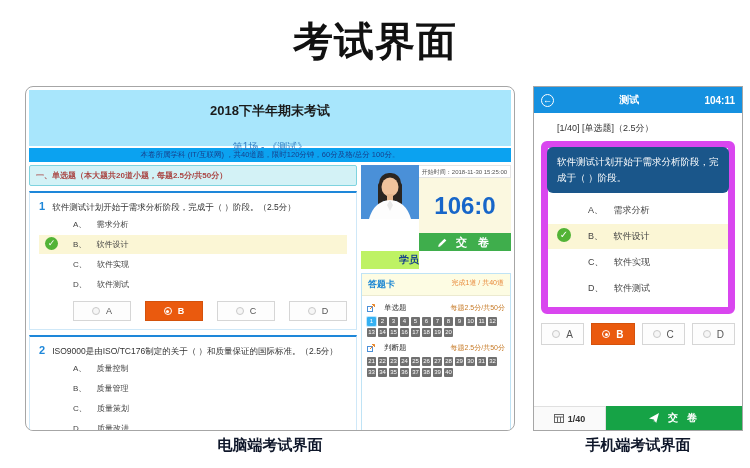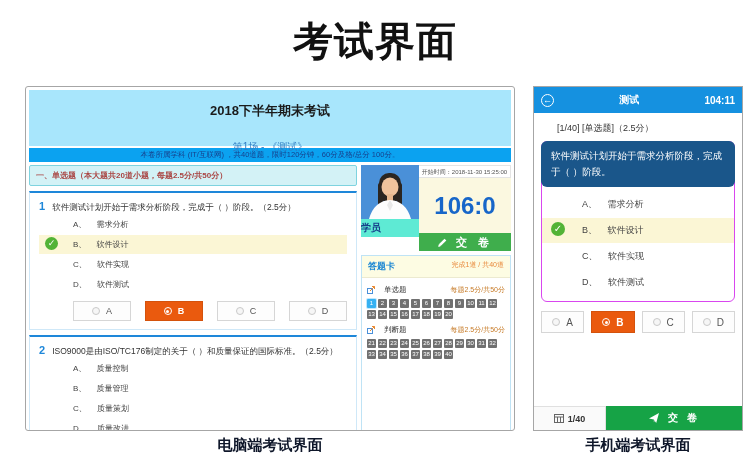--- a/index.html
+++ b/index.html
@@ -4,21 +4,21 @@
 <style>
   * { margin:0; padding:0; box-sizing:border-box; }
   body { font-family:"Liberation Sans","DejaVu Sans",sans-serif; background:#fff; }
   #stage { position:relative; width:750px; height:468px; background:#fff; overflow:hidden; }
 
   .page-title { position:absolute; top:14px; left:0; width:750px; text-align:center;
     font-size:40px; font-weight:900; color:#111; letter-spacing:1px; }
 
   
   .pc-panel { position:absolute; left:25px; top:86px; width:490px; height:345px;
-    background:#fff; border:1px solid #a6a6a6; border-radius:3px; padding:3px; overflow:hidden; }
+    background:#fff; border:1px solid #a6a6a6; border-radius:8px; padding:3px; overflow:hidden; }
   .pc-header { background:#a8e6fc; height:56px; text-align:center; padding-top:12px; }
   .pc-title { font-size:13px; font-weight:bold; color:#1b1b1b; }
   .pc-subtitle { font-size:10px; color:#2e7cc3; margin-top:20px; }
   .pc-infobar { background:#0ba2f0; height:14px; line-height:14px; text-align:center;
     font-size:7.5px; color:#17418c; margin-top:2px; }
   .pc-body { display:flex; gap:4px; margin-top:3px; height:266px; }
   .pc-left { flex:1; overflow:hidden; }
   .section-header { background:#d3f2f6; border:1px solid #7ed3df; border-radius:2px;
     color:#a94442; font-size:8px; font-weight:bold; padding:4px 6px; }
   .q-card { background:#fff; border:1px solid #cfe8f8; border-top:2px solid #1e87d9;
@@ -42,22 +42,22 @@
   .abtn .radio i { width:3px; height:3px; border-radius:50%; background:transparent; }
   .abtn.sel { background:#ea5a0e; border-color:#d4520c; color:#fff; font-weight:bold; }
   .abtn.sel .radio { border-color:#fff; background:#ea5a0e; }
   .abtn.sel .radio i { background:#fff; }
 
   
   .pc-right { width:150px; }
   .side-top { display:flex; }
   .photo-col { width:58px; }
   .photo { width:58px; height:54px; display:block; }
-  .student-label { height:18px; background:#5eead4; color:#17418c; font-weight:bold;
-    font-size:10px; text-align:left; line-height:18px; }
+  .student-label { height:18px; background:#bef264; color:#17418c; font-weight:bold;
+    font-size:10px; text-align:right; line-height:18px;margin-top:32px; }
   .timer-col { flex:1; }
   .start-time { height:13px; background:#fff; border:1px solid #e4e4e4; border-left:none;
     font-size:6px; color:#555; line-height:12px; text-align:center; white-space:nowrap; overflow:hidden; }
   .timer-box { height:55px; background:#fbf8e0; display:flex; align-items:center; justify-content:center; }
   .timer-value { font-size:24px; font-weight:bold; color:#1766c9; }
   .pc-submit { height:18px; width:100%; background:#3fae4c; border:none; color:#fff;
     font-weight:bold; font-size:11px; display:flex; align-items:center; justify-content:center;
     gap:8px; cursor:pointer; letter-spacing:4px; }
   .answer-card { border:1px solid #bfe3f5; margin-top:4px; height:189px; background:#fff; }
   .ac-header { background:#fdfce3; padding:4px 6px; display:flex; justify-content:space-between;
@@ -77,21 +77,21 @@
   .mob-panel { position:absolute; left:533px; top:86px; width:210px; height:345px;
     background:#fff; border:1px solid #a6a6a6; overflow:hidden; }
   .mob-header { height:26px; background:#1591e0; color:#fff; display:flex;
     align-items:center; padding:0 7px; }
   .mob-back { width:13px; height:13px; border:1px solid #fff; border-radius:50%;
     font-size:9px; line-height:11px; text-align:center; cursor:pointer; flex:none; }
   .mob-title { flex:1; text-align:center; font-size:10px; font-weight:bold; }
   .mob-timer { font-size:10px; font-weight:bold; }
   .mob-content { padding:6px 7px; }
   .mob-meta { font-size:9px; color:#333; margin:3px 0 6px;padding-left:16px; }
-  .m-qbox { border:1px solid #d946ef; border-radius:6px; }
+  .m-qbox { border:7px solid #d946ef; border-radius:6px; }
   .m-question { background:#1a568a; color:#fff; font-size:9.5px; line-height:1.7;
     border-radius:6px; margin:-1px -1px 0; padding:7px 10px; }
   .m-opts { padding:4px 0 6px; }
   .m-opt { position:relative; padding:6px 6px 6px 40px; font-size:9px; color:#444; }
   .m-opt.sel { background:#fbf6d5; }
   .m-opt .opt-check { width:14px; height:14px; line-height:14px; font-size:10px; left:9px; top:4px; }
   .m-abtn-row { display:flex; gap:7px; margin-top:9px; }
   .m-abtn { flex:1; height:22px; font-size:10px; }
   .mob-footer { position:absolute; left:0; right:0; bottom:0; height:24px; display:flex; }
   .mf-progress { width:72px; background:#fafafa; border-top:1px solid #e0e0e0;

